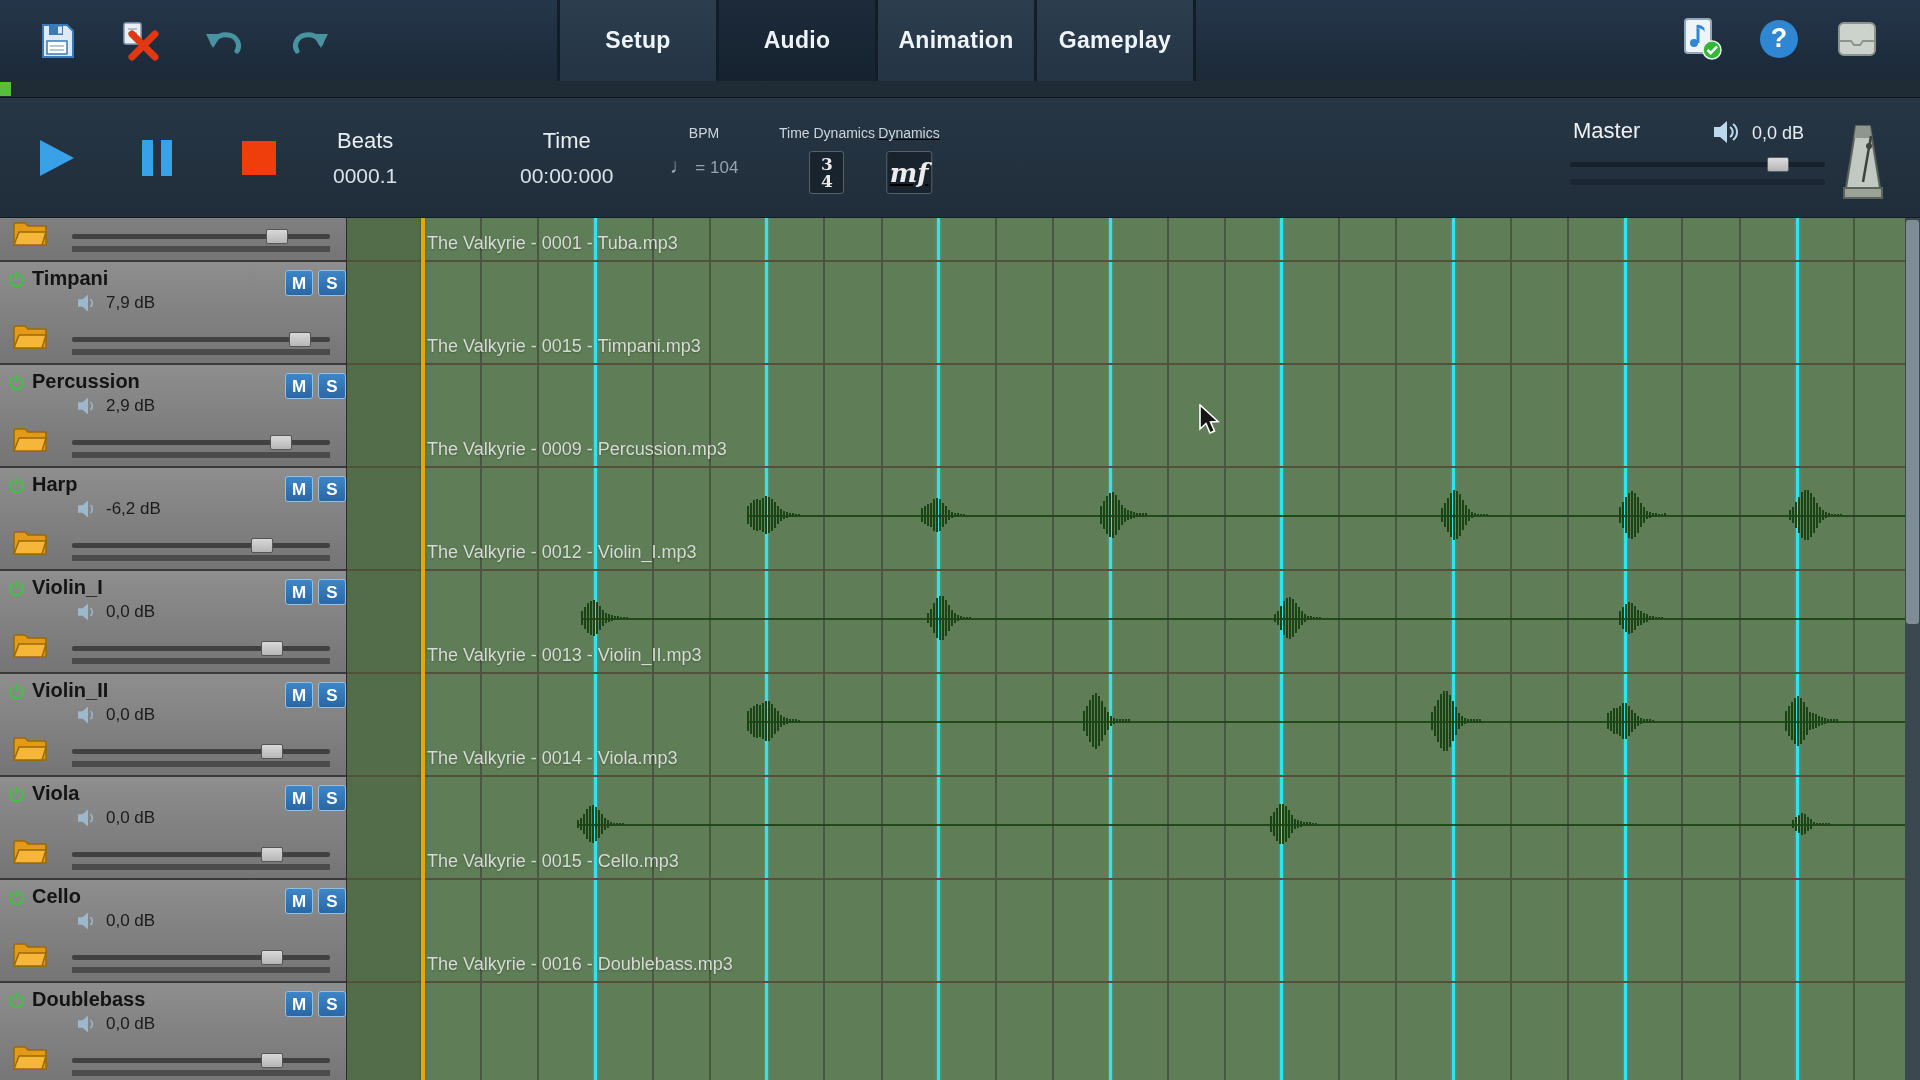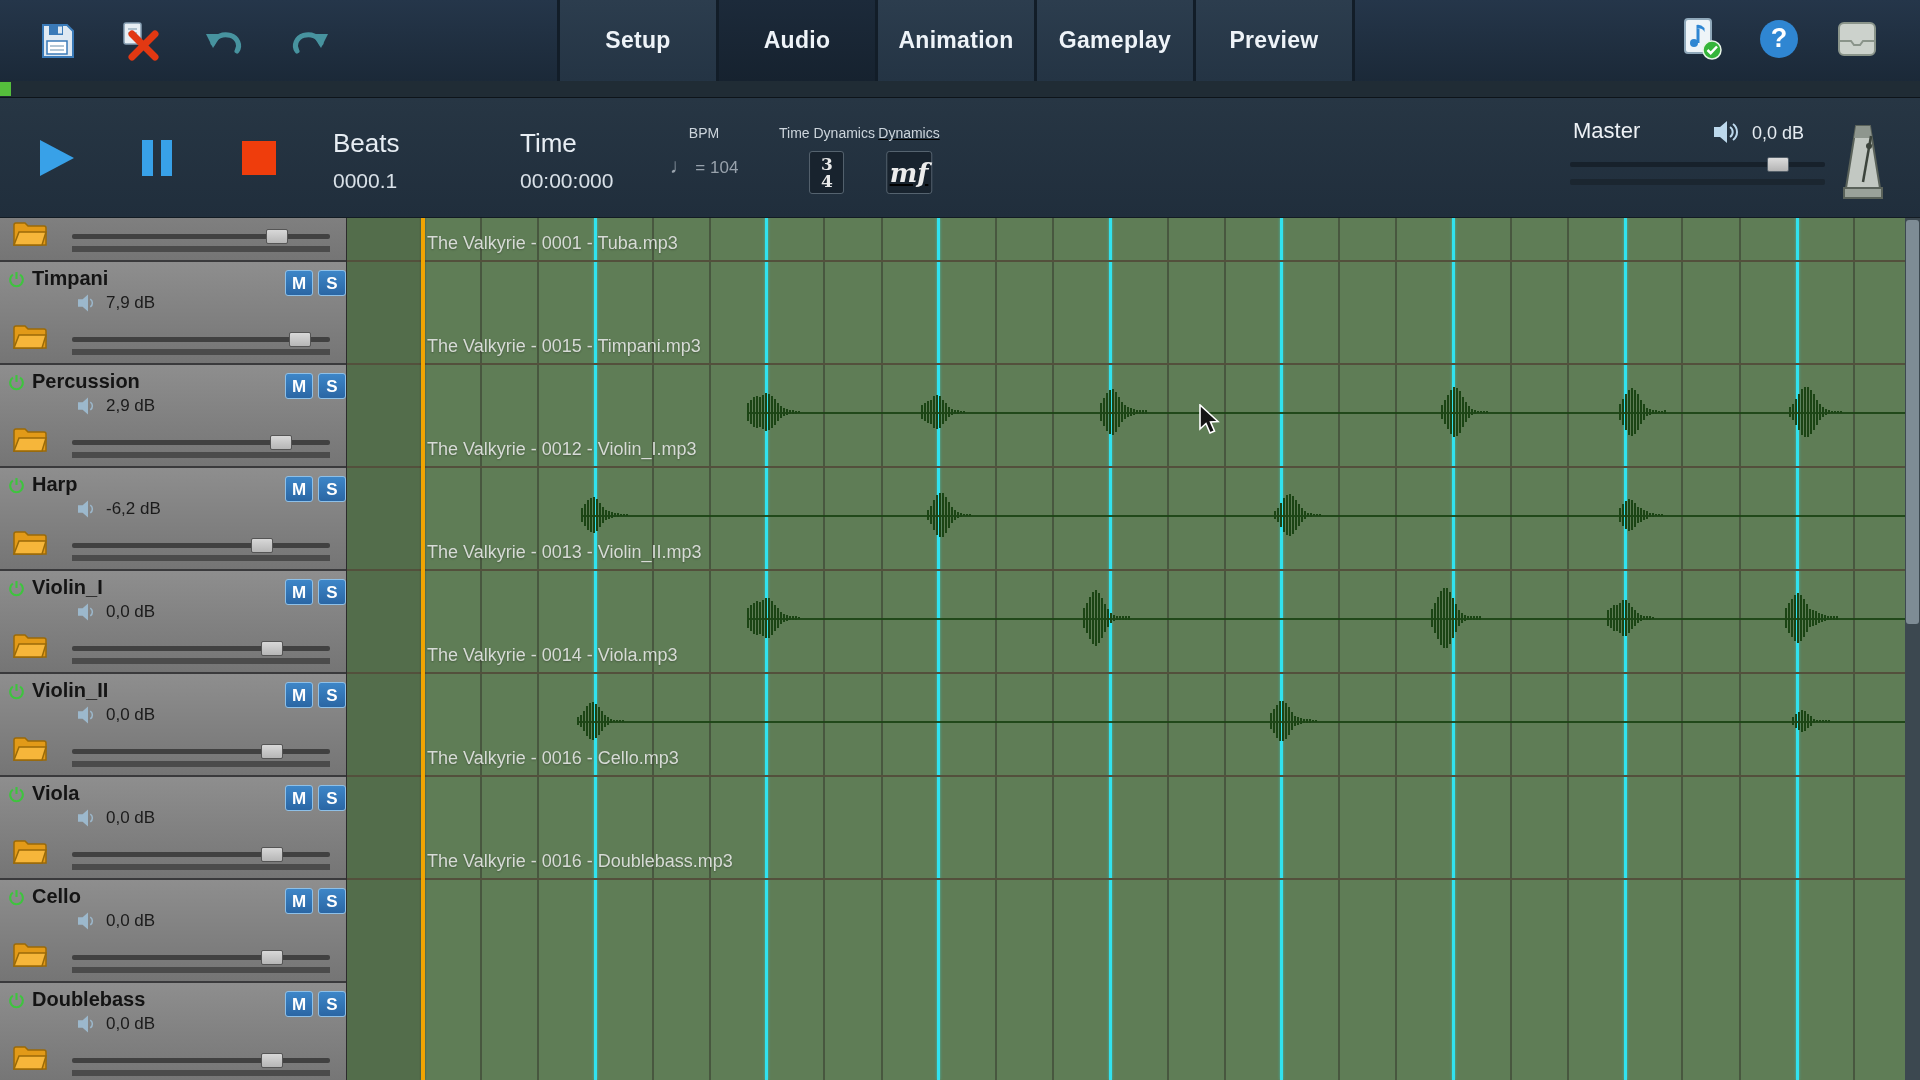--- a/index.html
+++ b/index.html
@@ -26,21 +26,21 @@
   .progress{position:absolute;left:0;top:1px;width:11px;height:14px;background:#55be3c;}
 
   
   .transport{position:absolute;top:98px;left:0;width:1920px;height:120px;
              background:linear-gradient(#273644,#202e3c);border-bottom:1px solid #131c24;box-sizing:border-box;}
   .t-btn{position:absolute;cursor:pointer;}
   .t-play{left:38px;top:40px;}
   .t-pause{left:140px;top:40px;}
   .t-stop{left:240px;top:41px;}
   .t-group{position:absolute;color:#e7edf3;}
-  .t-label{font-size:26px;color:#e7edf3;}
+  .t-label{font-size:22px;color:#e7edf3;text-align:center;}
   .t-value{font-size:21px;color:#d9e1e8;margin-top:10px;}
   .t-beats{left:333px;top:30px;}
   .t-time{left:520px;top:30px;}
   .small-group{position:absolute;text-align:center;transform:translateX(-50%);}
   .small-label{font-size:14px;color:#cdd5dc;}
   .bpm-group{left:704px;top:27px;}
   .bpm-row{margin-top:13px;color:#98a2ac;font-size:17px;}
   .bpm-note{font-size:21px;}
   .ts-group{left:827px;top:27px;}
   .dyn-group{left:909px;top:27px;text-decoration:underline;}
@@ -147,21 +147,20 @@
           <polygon points="3,13 19,13 10,27" fill="#47939f"></polygon>
         </svg>
       </div>
     </div>
 
     <nav id="tabs" class="tabs">
         <div class="tab">Setup</div>
         <div class="tab active">Audio</div>
         <div class="tab">Animation</div>
         <div class="tab">Gameplay</div>
-        <div class="tab">Preview</div>
       </nav>
 
     <div class="tb-right">
       <div class="tb-btn">
         <svg width="44" height="44" viewBox="0 0 44 44">
           <rect x="6" y="2" width="26" height="34" rx="3" fill="#eef4f8" stroke="#8fa8ba" stroke-width="2"></rect>
           <circle cx="15" cy="26" r="4" fill="#2f86d2"></circle>
           <rect x="17.5" y="12" width="3" height="14" fill="#2f86d2"></rect>
           <path d="M17.5 12 q6 -2 8 3 l0 -4 q-4 -4 -8 -3 z" fill="#2f86d2"></path>
           <circle cx="33" cy="33" r="9" fill="#35b53a" stroke="#e8f4e8" stroke-width="1.5"></circle>
@@ -543,20 +542,23 @@
         </div>
       <div id="lanes">
   <div class="lane">
     <span class="lane-label">The Valkyrie - 0001 - Tuba.mp3</span>
   </div>
 
   <div class="lane">
     <span class="lane-label">The Valkyrie - 0015 - Timpani.mp3</span>
   </div>
 
+  <div class="lane">
+    <span class="lane-label">The Valkyrie - 0009 - Percussion.mp3</span>
+  </div>
 
 
   <div class="lane">
     <span class="lane-label">The Valkyrie - 0012 - Violin_I.mp3</span>
   <div class="centerline" style="left: 400px;"></div>
             <div class="wave-burst" style="left: 399.5px; top: 17px; width: 55px; height: 60px;">
               <div class="wave-bar" style="height: 18.0648px;"></div>
               <div class="wave-bar" style="height: 24.0552px;"></div>
               <div class="wave-bar" style="height: 29.0653px;"></div>
               <div class="wave-bar" style="height: 31.3535px;"></div>
@@ -837,21 +839,21 @@
               <div class="wave-bar" style="height: 7.0696px;"></div>
               <div class="wave-bar" style="height: 5.34207px;"></div>
               <div class="wave-bar" style="height: 4.39686px;"></div>
               <div class="wave-bar" style="height: 3.93865px;"></div>
               <div class="wave-bar" style="height: 3.70812px;"></div>
               <div class="wave-bar" style="height: 3.54002px;"></div>
             </div>
           </div>
 
   <div class="lane">
-    <span class="lane-label">The Valkyrie - 0016 - Cello.mp3</span>
+    <span class="lane-label">The Valkyrie - 0015 - Cello.mp3</span>
   <div class="centerline" style="left: 230px;"></div>
             <div class="wave-burst" style="left: 230px; top: 25px; width: 50px; height: 44px;">
               <div class="wave-bar" style="height: 8.15728px;"></div>
               <div class="wave-bar" style="height: 12.4505px;"></div>
               <div class="wave-bar" style="height: 20.4191px;"></div>
               <div class="wave-bar" style="height: 29.0195px;"></div>
               <div class="wave-bar" style="height: 35.629px;"></div>
               <div class="wave-bar" style="height: 37.8031px;"></div>
               <div class="wave-bar" style="height: 34.752px;"></div>
               <div class="wave-bar" style="height: 27.8279px;"></div>

